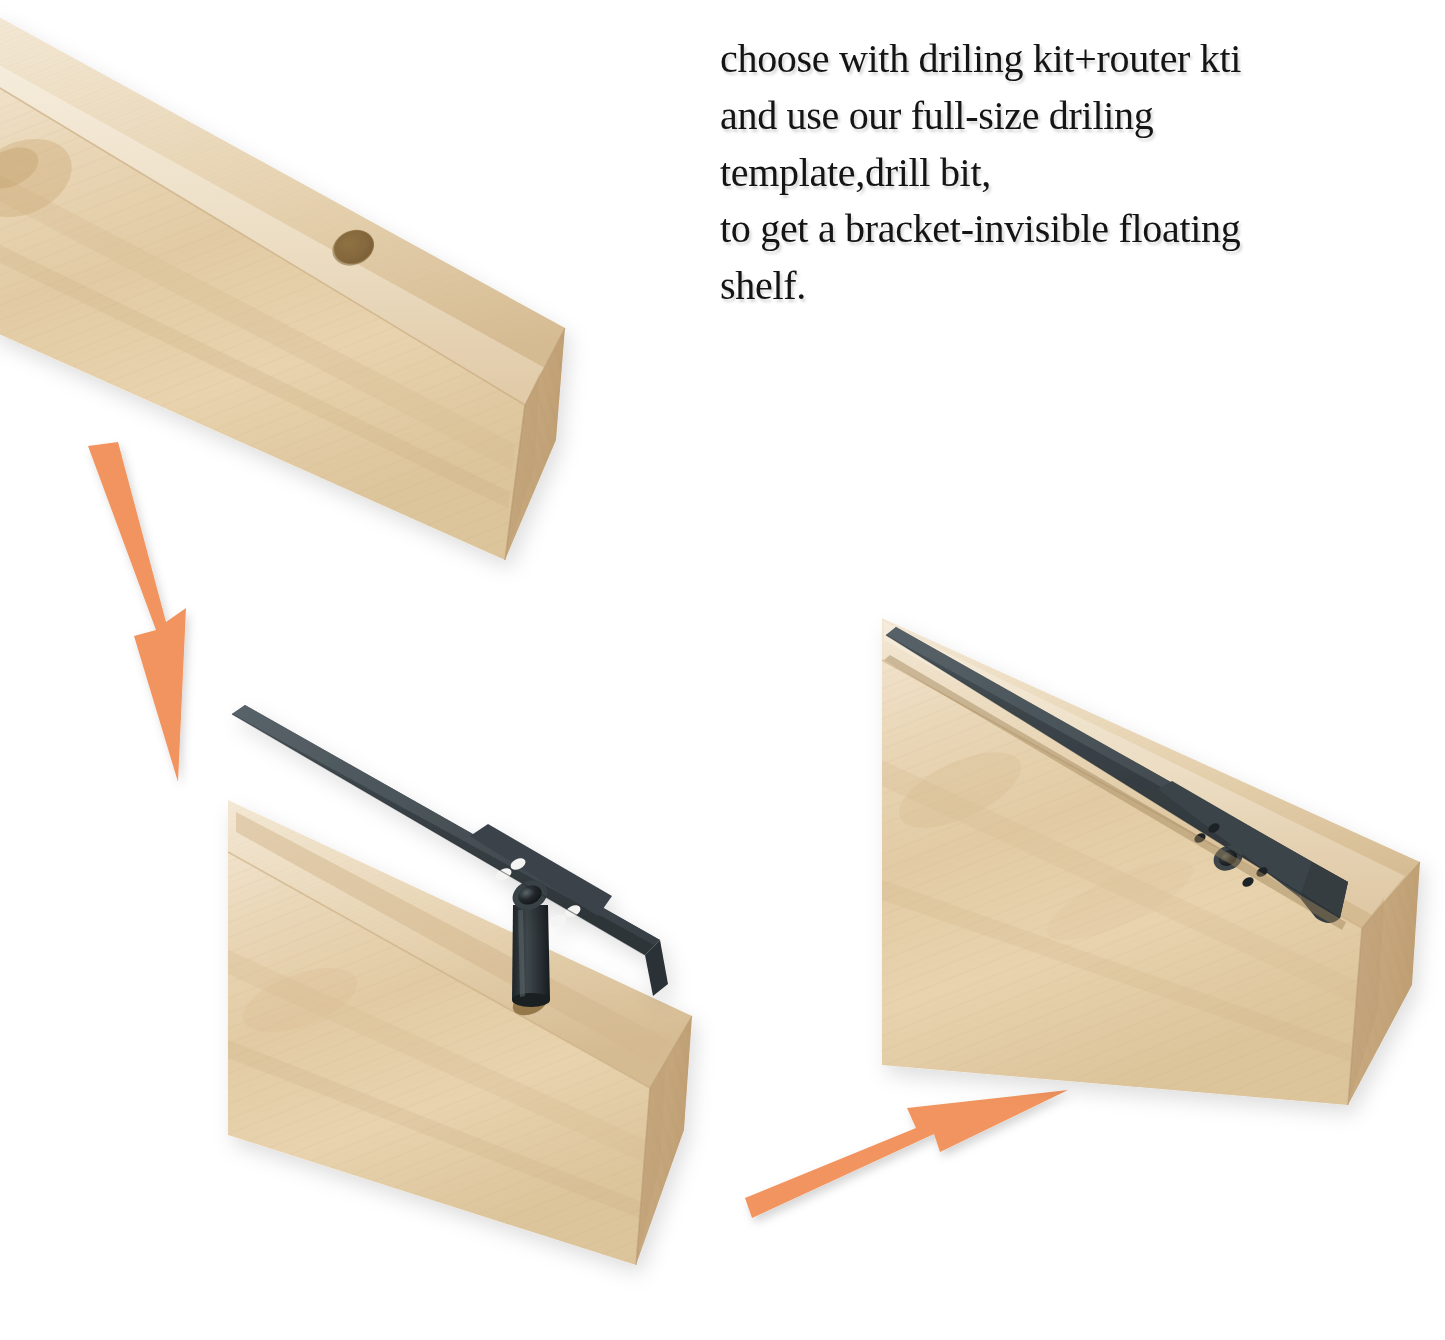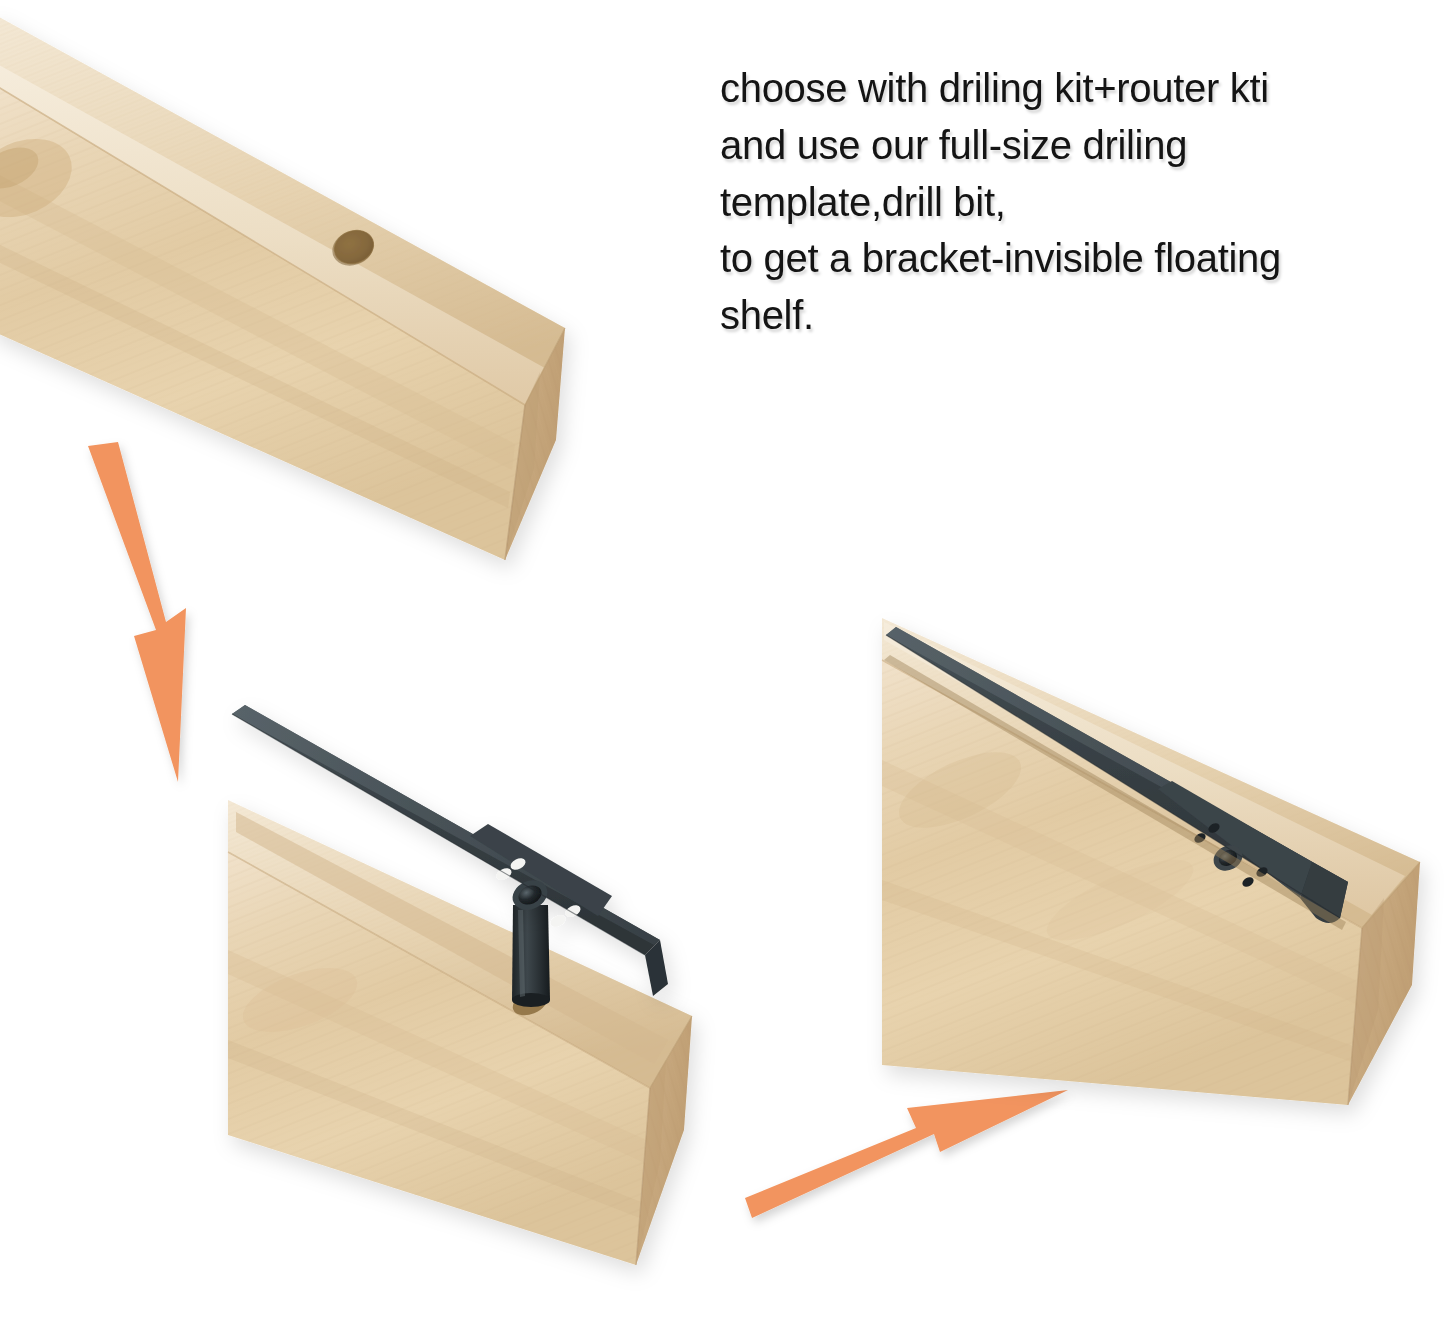--- a/index.html
+++ b/index.html
@@ -7,29 +7,29 @@
     width:1445px; height:1340px;
     background:#ffffff;
     font-family:"Liberation Sans", sans-serif;
     overflow:hidden;
   }
   #stage { position:relative; width:1445px; height:1340px; background:#fff; }
 
   
   #instruction {
     position:absolute;
-    left:720px; top:60px;
+    left:720px; top:31px;
     width:700px;
     font-size:40px;
     line-height:1.42;
     color:#141414;
     letter-spacing:-0.3px;
     text-shadow:2px 3px 3px rgba(0,0,0,0.17);
     white-space:pre-line;
-    font-family:Liberation Sans, sans-serif;
+    font-family:Liberation Serif, serif;
   }
 
   
   #scene { position:absolute; left:0; top:0; width:1445px; height:1340px; }
 </style>
 </head>
 <body>
 
 <div id="stage">
 

